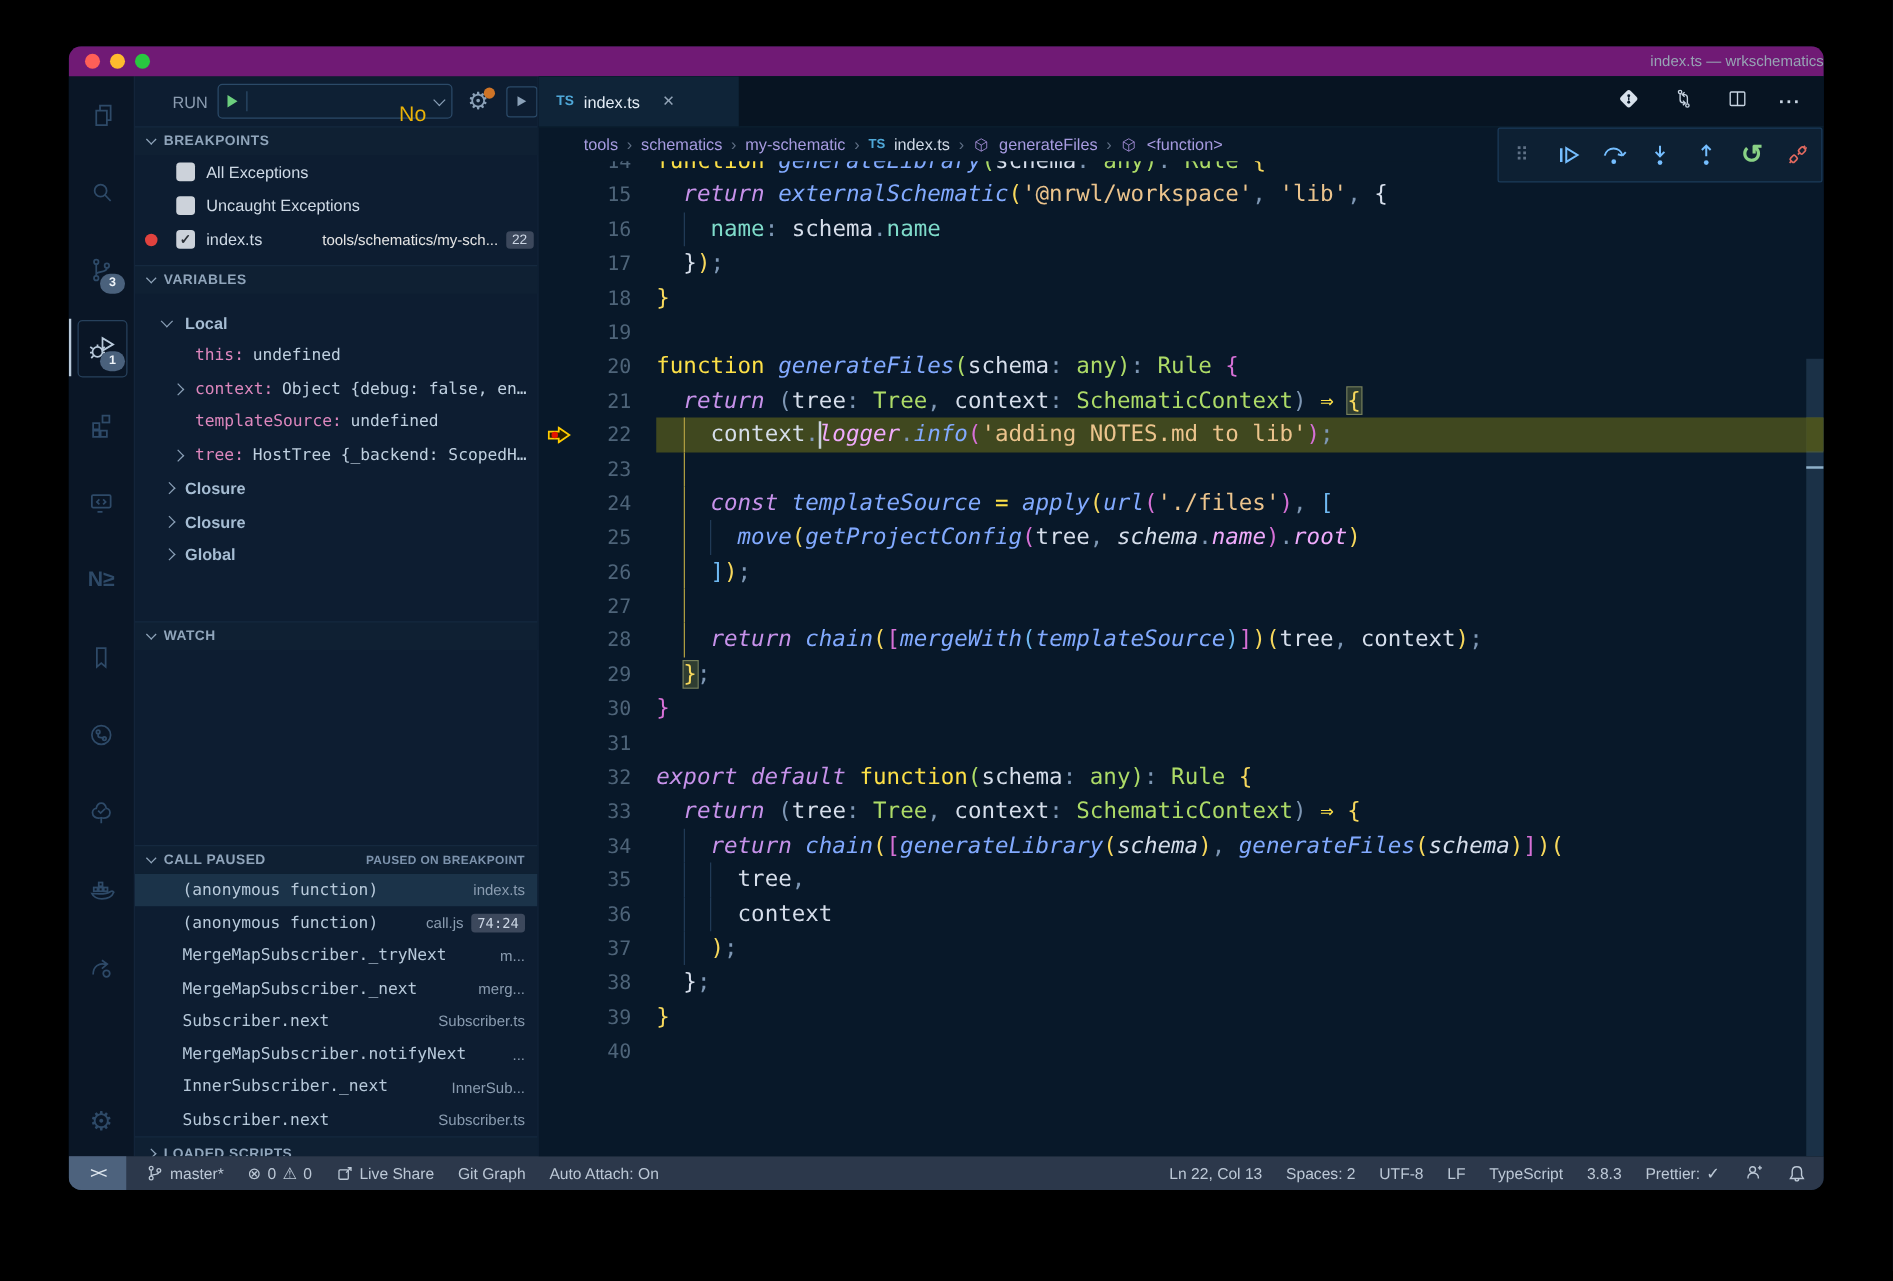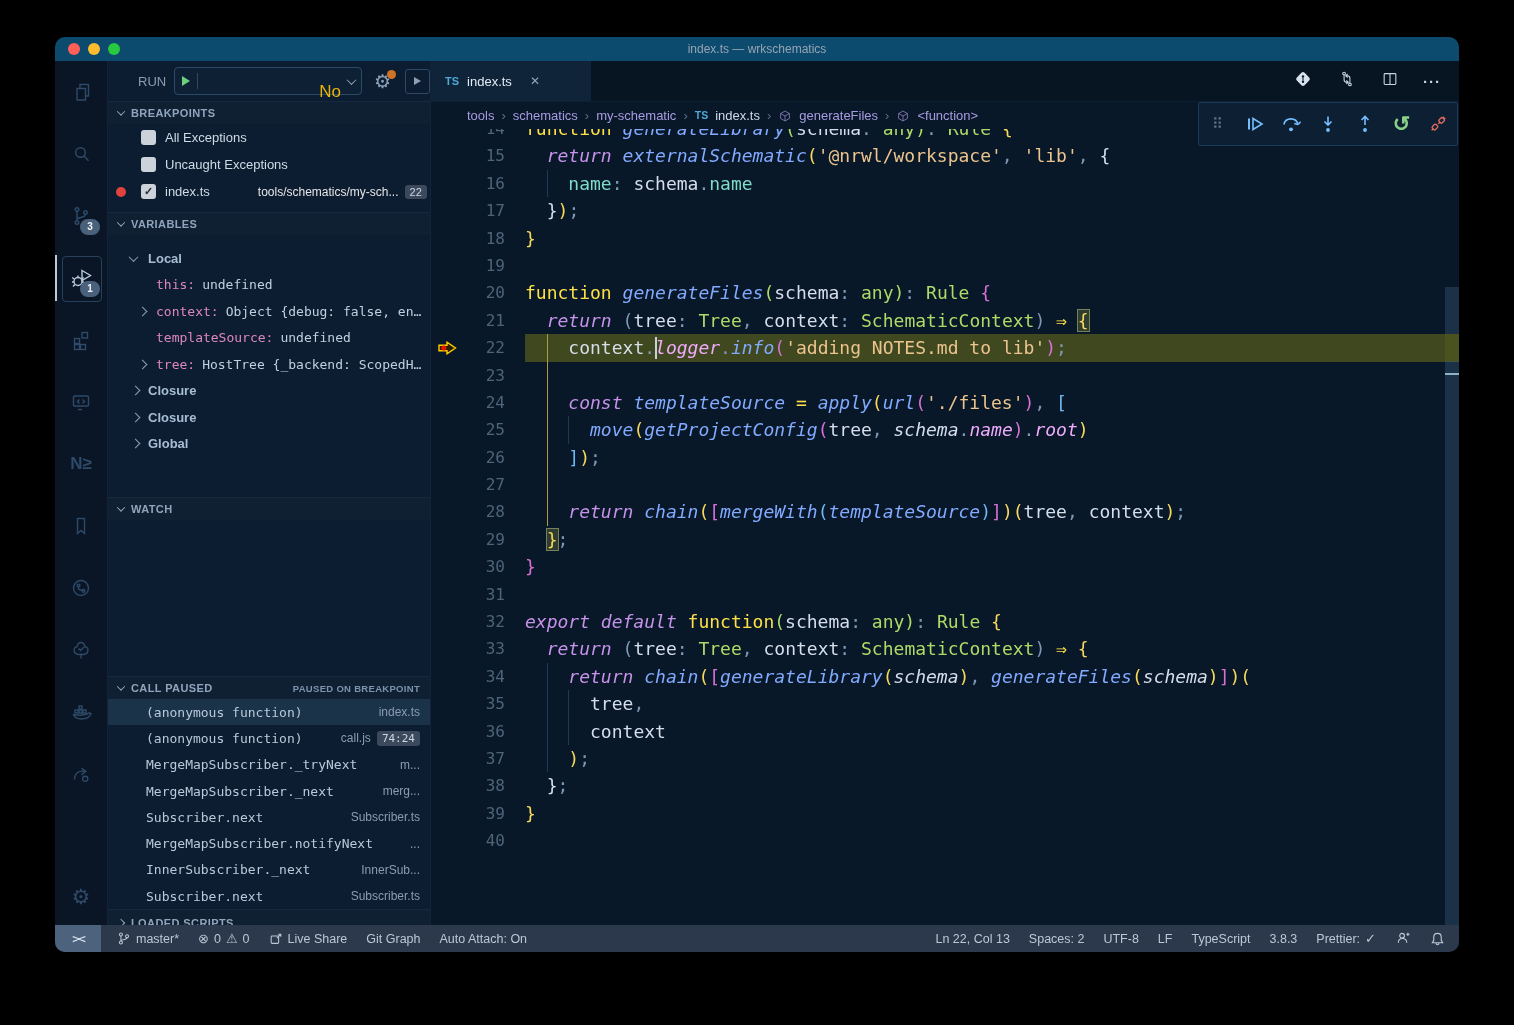--- a/index.html
+++ b/index.html
@@ -1,20 +1,20 @@
 <!DOCTYPE html>
 <html><head>
 <meta charset="utf-8">
 <style>
   html,body{margin:0;padding:0;background:#000;width:1514px;height:1025px;overflow:hidden;
     font-family:"Liberation Sans",sans-serif;-webkit-font-smoothing:antialiased;}
   #window{position:absolute;left:55px;top:37px;width:1404px;height:915px;background:#081829;
     border-radius:10px;overflow:hidden;display:flex;flex-direction:column;}
   
-  #titlebar{height:24px;background:#0c4a6e;position:relative;flex:none;display:flex;align-items:center;justify-content:center;}
+  #titlebar{height:24px;background:#701a75;position:relative;flex:none;display:flex;align-items:center;justify-content:flex-end;}
   .tl{position:absolute;top:6px;width:12px;height:12px;border-radius:50%;}
   .tl.r{left:13px;background:#ff5f57}.tl.y{left:33px;background:#febc2e}.tl.g{left:53px;background:#28c840}
   #win-title{font-size:12px;color:#97a4b4;}
   
   #main{flex:1;display:flex;min-height:0;}
   
   #activitybar{width:52px;flex:none;background:#0a1626;border-right:1px solid #13243a;display:flex;flex-direction:column;align-items:center;color:#2e4a68;}
   .act{width:52px;height:62px;display:flex;align-items:center;justify-content:center;position:relative;flex:none;}
   .act svg{stroke:currentColor;fill:none;stroke-width:1.4;}
   .act.active{color:#b9cadb;}

